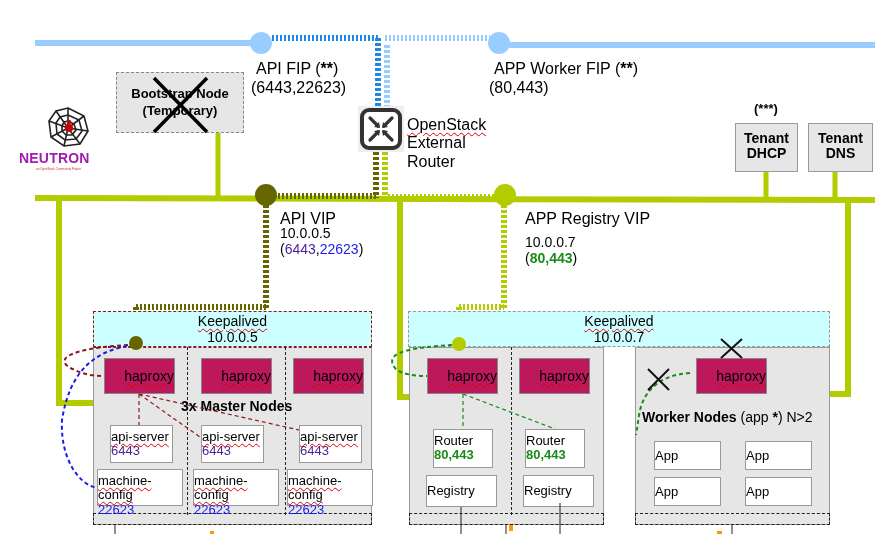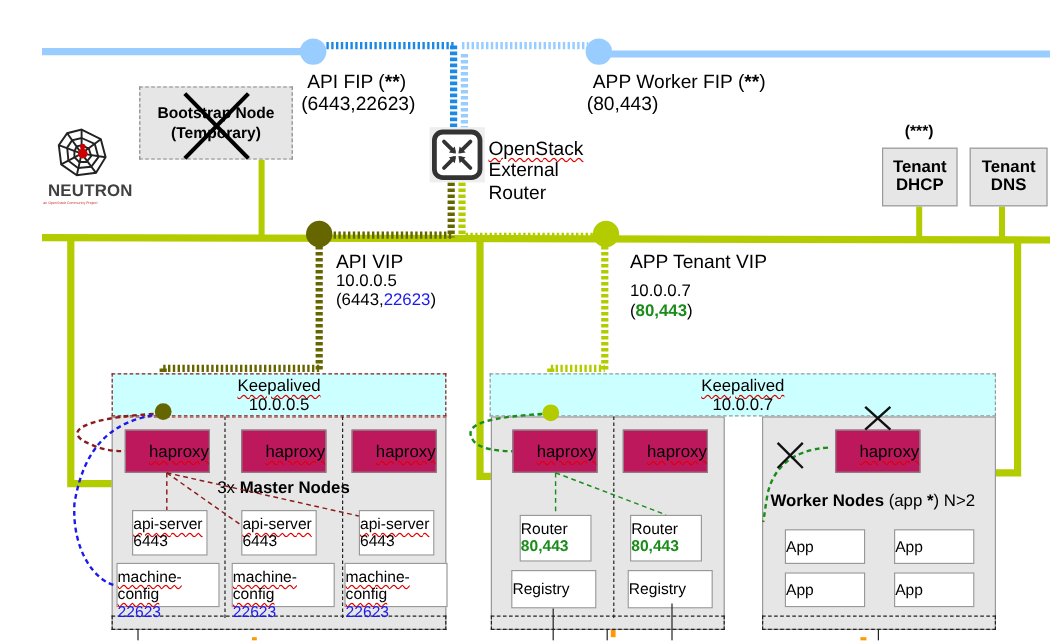--- a/index.html
+++ b/index.html
@@ -6,21 +6,21 @@
   #canvas { position: relative; width: 878px; height: 534px; overflow: hidden; background: #ffffff; font-family: "Liberation Sans", sans-serif; }
   svg { position: absolute; left: 0; top: 0; }
   .t { position: absolute; white-space: nowrap; color: #000; font-family: "Liberation Sans", sans-serif; line-height: 1.1; }
   .box { position: absolute; box-sizing: border-box; }
   .gray-node { background: #e6e6e6; border: 1px solid #999; }
   .node-box { position: absolute; box-sizing: border-box; background: #ffffff; border: 1.5px solid #999; text-align: left; font-size: 13px; line-height: 1.1; }
   .haproxy { position: absolute; box-sizing: border-box; background: #be185d; border: 1.5px solid #888; text-align: right; font-size: 14px; }
   .wavy { text-decoration: underline wavy #e00000; text-decoration-thickness: 1px; text-underline-offset: 2px; }
   .dashed-cyan { position: absolute; box-sizing: border-box; background: #ccffff; }
   .bold { font-weight: bold; }
-  .c-red { color: #000000; }
+  .c-red { color: #4c1d95; }
   .c-blue { color: #1a1aee; }
   .c-green { color: #1a8c1a; font-weight: bold; }
 </style>
 </head>
 <body>
 
 <div id="canvas">
 
   <svg width="878" height="534" viewBox="0 0 878 534">
 
@@ -70,21 +70,21 @@
 
   <div class="box gray-node" style="left:93px;top:347px;width:279px;height:178px;border-top:1px dashed #8b1a1a;"></div>
   <div class="box" style="left:187px;top:347px;width:0;height:168px;border-left:1px dashed #222;"></div>
   <div class="box" style="left:285px;top:347px;width:0;height:168px;border-left:1px dashed #222;"></div>
   <div class="box" style="left:93px;top:513px;width:279px;height:12px;border:1px dashed #222;"></div>
 
   <div class="haproxy" style="left:104px;top:358px;width:71px;height:36px;line-height:34px;"><span class="wavy">haproxy</span></div>
   <div class="haproxy" style="left:201px;top:358px;width:71px;height:36px;line-height:34px;"><span class="wavy">haproxy</span></div>
   <div class="haproxy" style="left:293px;top:358px;width:71px;height:36px;line-height:34px;"><span class="wavy">haproxy</span></div>
 
-  <div class="t bold" style="left:181px;top:399px;font-size:14px;"><span style="font-weight:normal">3x </span><span>Master Nodes</span></div>
+  <div class="t bold" style="left:181px;top:399px;font-size:14px;"><span style="font-weight:bold">3x </span><span>Master Nodes</span></div>
 
   <div class="node-box" style="left:110px;top:425px;width:63px;height:38px;padding-top:4px;"><span class="wavy">api-server</span><br><span class="c-red">6443</span></div>
   <div class="node-box" style="left:201px;top:425px;width:63px;height:38px;padding-top:4px;"><span class="wavy">api-server</span><br><span class="c-red">6443</span></div>
   <div class="node-box" style="left:299px;top:425px;width:63px;height:38px;padding-top:4px;"><span class="wavy">api-server</span><br><span class="c-red">6443</span></div>
 
   <div class="node-box" style="left:97px;top:469px;width:86px;height:37px;padding-top:4px;"><span class="wavy">machine-config</span><br><span class="c-blue">22623</span></div>
   <div class="node-box" style="left:193px;top:469px;width:86px;height:37px;padding-top:4px;"><span class="wavy">machine-config</span><br><span class="c-blue">22623</span></div>
   <div class="node-box" style="left:287px;top:469px;width:86px;height:37px;padding-top:4px;"><span class="wavy">machine-config</span><br><span class="c-blue">22623</span></div>
 
   <div class="dashed-cyan" style="left:408px;top:311px;width:422px;height:36px;border:1px dashed #999;"></div>
@@ -188,21 +188,21 @@
 
   <div class="box gray-node" style="left:116px;top:72px;width:128px;height:61px;border:1px dashed #888;"></div>
   <div class="t bold" style="left:116px;width:128px;top:86px;text-align:center;font-size:13px;line-height:1.3;"><span>Bootstrap Node</span><br><span>(Temporary)</span></div>
   <svg width="878" height="534" viewBox="0 0 878 534" style="pointer-events:none;">
     <g stroke="#000" stroke-width="3.5">
       <line x1="154" y1="78" x2="207" y2="132"></line>
         <line x1="207" y1="78" x2="154" y2="132"></line>
     </g>
   </svg>
 
-  <div class="t bold" style="left:40px;top:151px;font-size:14px;letter-spacing:0.2px;color:#404040;">NEUTRON</div>
+  <div class="t bold" style="left:19px;top:151px;font-size:14px;letter-spacing:0.2px;color:#a21caf;">NEUTRON</div>
   <div class="t" style="left:36px;top:168px;font-size:3px;color:#cc3333;">an OpenStack Community Project</div>
 
 
   <div class="t" style="left:256px;top:60px;font-size:16px;"><span>API FIP (</span><span class="bold">**</span><span>)</span></div>
   <div class="t" style="left:251px;top:79px;font-size:16px;">(6443,22623)</div>
 
   <div class="t" style="left:494px;top:60px;font-size:16px;"><span>APP Worker FIP (</span><span class="bold">**</span><span>)</span></div>
   <div class="t" style="left:489px;top:79px;font-size:16px;">(80,443)</div>
 
   <div class="t" style="left:407px;top:116px;font-size:16px;line-height:1.15;"><span class="wavy">OpenStack</span><br><span>External</span><br><span>Router</span></div>
@@ -210,17 +210,17 @@
   <div class="t" style="left:754px;top:102px;font-size:13px;font-weight:bold;">(***)</div>
   <div class="box gray-node" style="left:735px;top:123px;width:63px;height:49px;"></div>
   <div class="t bold" style="left:735px;width:63px;top:131px;text-align:center;font-size:14px;line-height:1.1;"><span>Tenant</span><br><span>DHCP</span></div>
   <div class="box gray-node" style="left:808px;top:123px;width:65px;height:49px;"></div>
   <div class="t bold" style="left:808px;width:65px;top:131px;text-align:center;font-size:14px;line-height:1.1;"><span>Tenant</span><br><span>DNS</span></div>
 
   <div class="t" style="left:280px;top:210px;font-size:16px;">API VIP</div>
   <div class="t" style="left:280px;top:226px;font-size:14px;">10.0.0.5</div>
   <div class="t" style="left:280px;top:242px;font-size:14px;"><span>(</span><span class="c-red">6443</span><span>,</span><span class="c-blue">22623</span><span>)</span></div>
 
-  <div class="t" style="left:525px;top:210px;font-size:16px;">APP Tenant VIP</div>
+  <div class="t" style="left:525px;top:210px;font-size:16px;">APP Registry VIP</div>
   <div class="t" style="left:525px;top:235px;font-size:14px;">10.0.0.7</div>
   <div class="t" style="left:525px;top:251px;font-size:14px;"><span>(</span><span class="c-green">80,443</span><span>)</span></div>
 
 </div>
 
 </body></html>

